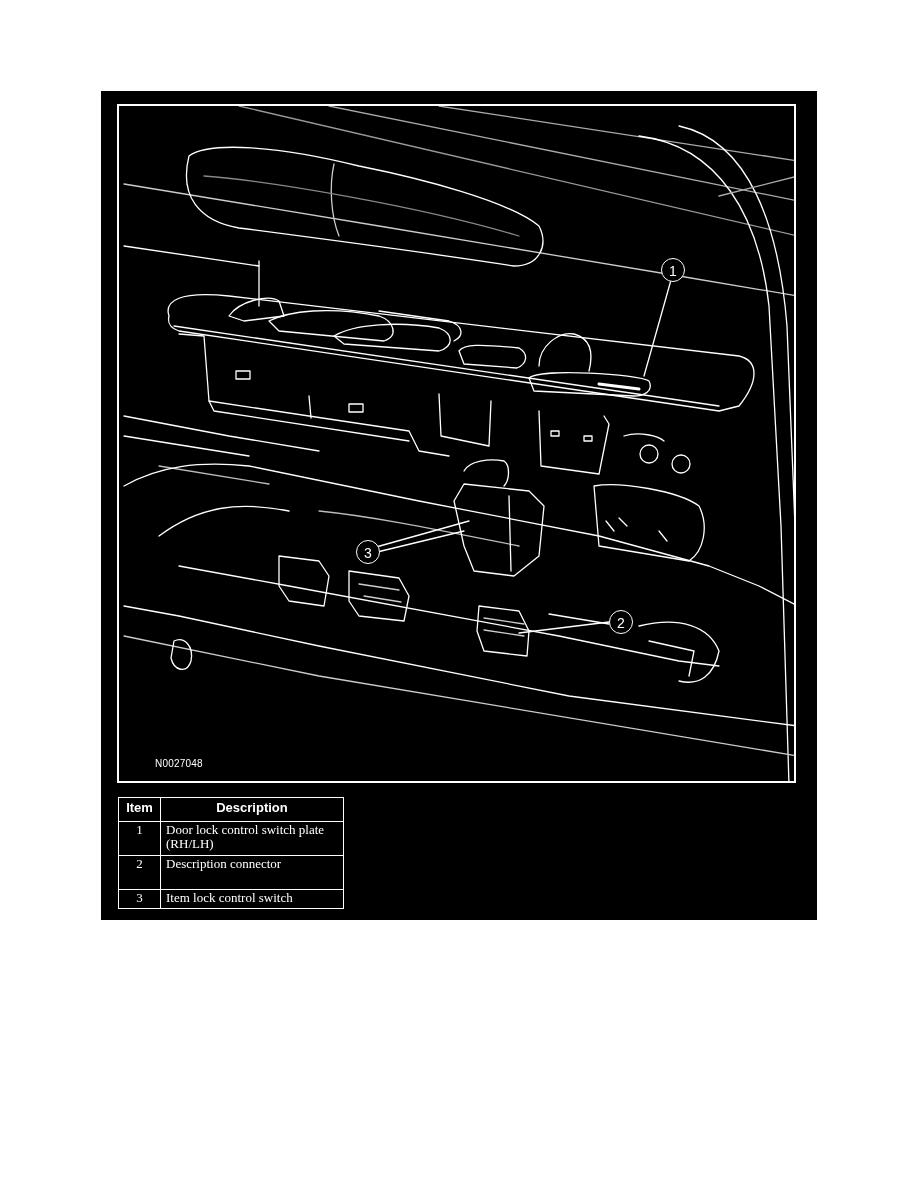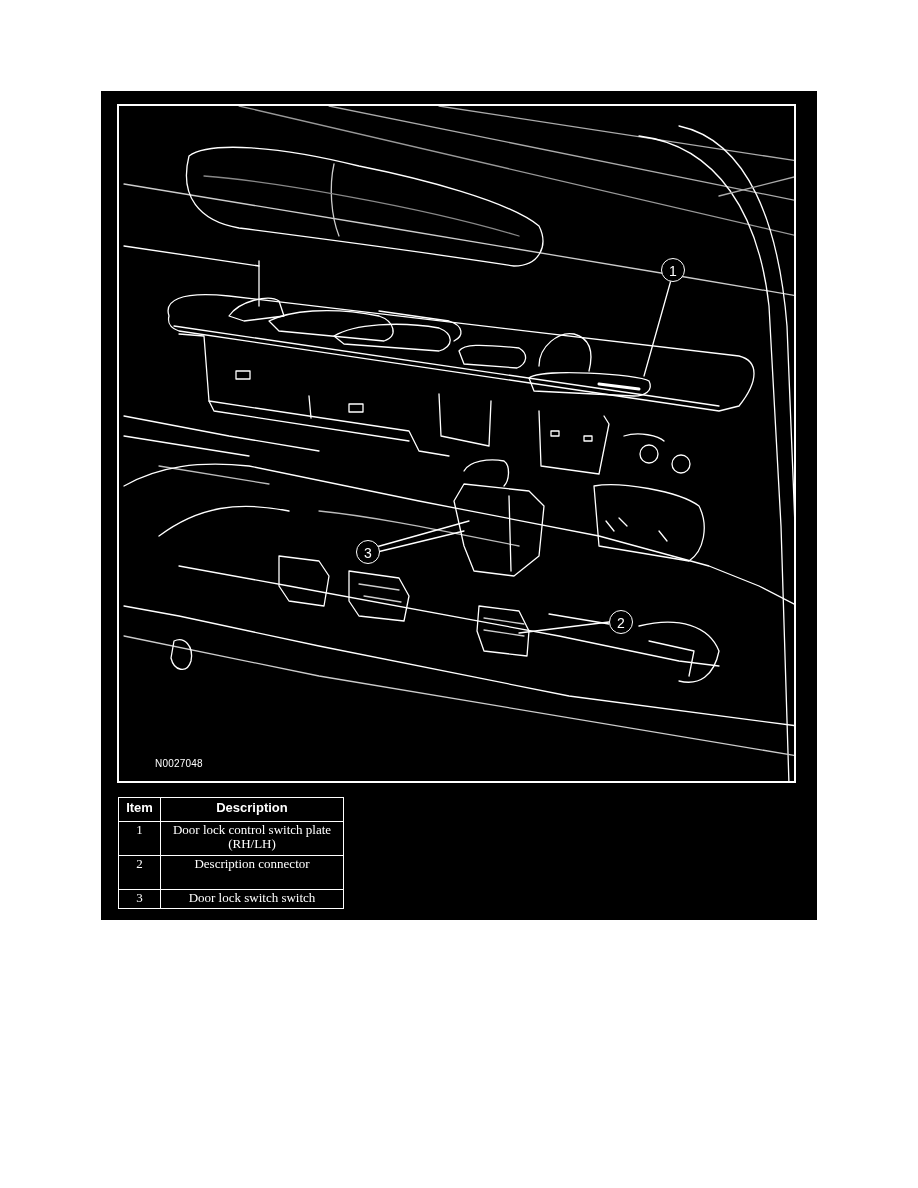--- a/index.html
+++ b/index.html
@@ -5,21 +5,21 @@
   html, body { margin:0; padding:0; background:#ffffff; }
   body { width:918px; height:1188px; position:relative; overflow:hidden; font-family:"Liberation Sans", sans-serif; }
   .panel { position:absolute; left:101px; top:91px; width:716px; height:829px; background:#000; }
   .figure { position:absolute; left:16px; top:13px; width:679px; height:679px; border:2px solid #fff; box-sizing:border-box; overflow:hidden; }
   .figure svg { position:absolute; left:0; top:0; }
   .fig-id { position:absolute; left:36px; top:652px; color:#fff; font-size:10px; letter-spacing:0.2px; }
   .callout { position:absolute; width:24px; height:24px; border:1.5px solid #fff; border-radius:50%; color:#fff; font-size:14px; font-family:"Liberation Sans", sans-serif; text-align:center; line-height:24px; box-sizing:border-box; background:#000; }
   table.legend { position:absolute; left:17px; top:706px; border-collapse:collapse; color:#fff; width:226px; }
   table.legend th, table.legend td { border:1px solid #fff; vertical-align:top; padding:1px 5px; }
   table.legend th { font-family:"Liberation Sans", sans-serif; font-weight:bold; font-size:13px; text-align:center; height:19px; padding:2px 5px;margin-left:42px; }
-  table.legend td { font-family:"Liberation Serif", serif; font-size:13px; line-height:14px;text-align:center; }
+  table.legend td { font-family:"Liberation Serif", serif; font-size:13px; line-height:14px; }
   table.legend td.num { text-align:center; width:31px; }
   table.legend tr.r1 td { height:31px; }
   table.legend tr.r2 td { height:31px; }
   table.legend tr.r3 td { height:16px; }
 </style>
 </head>
 <body>
 
 <div class="panel">
   <div class="figure">
@@ -116,17 +116,17 @@
     <tr class="r1">
       <td class="num">1</td>
       <td>Door lock control switch plate (RH/LH)</td>
     </tr>
     <tr class="r2">
       <td class="num">2</td>
       <td>Description connector</td>
     </tr>
     <tr class="r3">
       <td class="num">3</td>
-      <td>Door lock switch switch</td>
+      <td>Item lock control switch</td>
     </tr>
   </tbody>
     </table>
 </div>
 
 </body></html>

